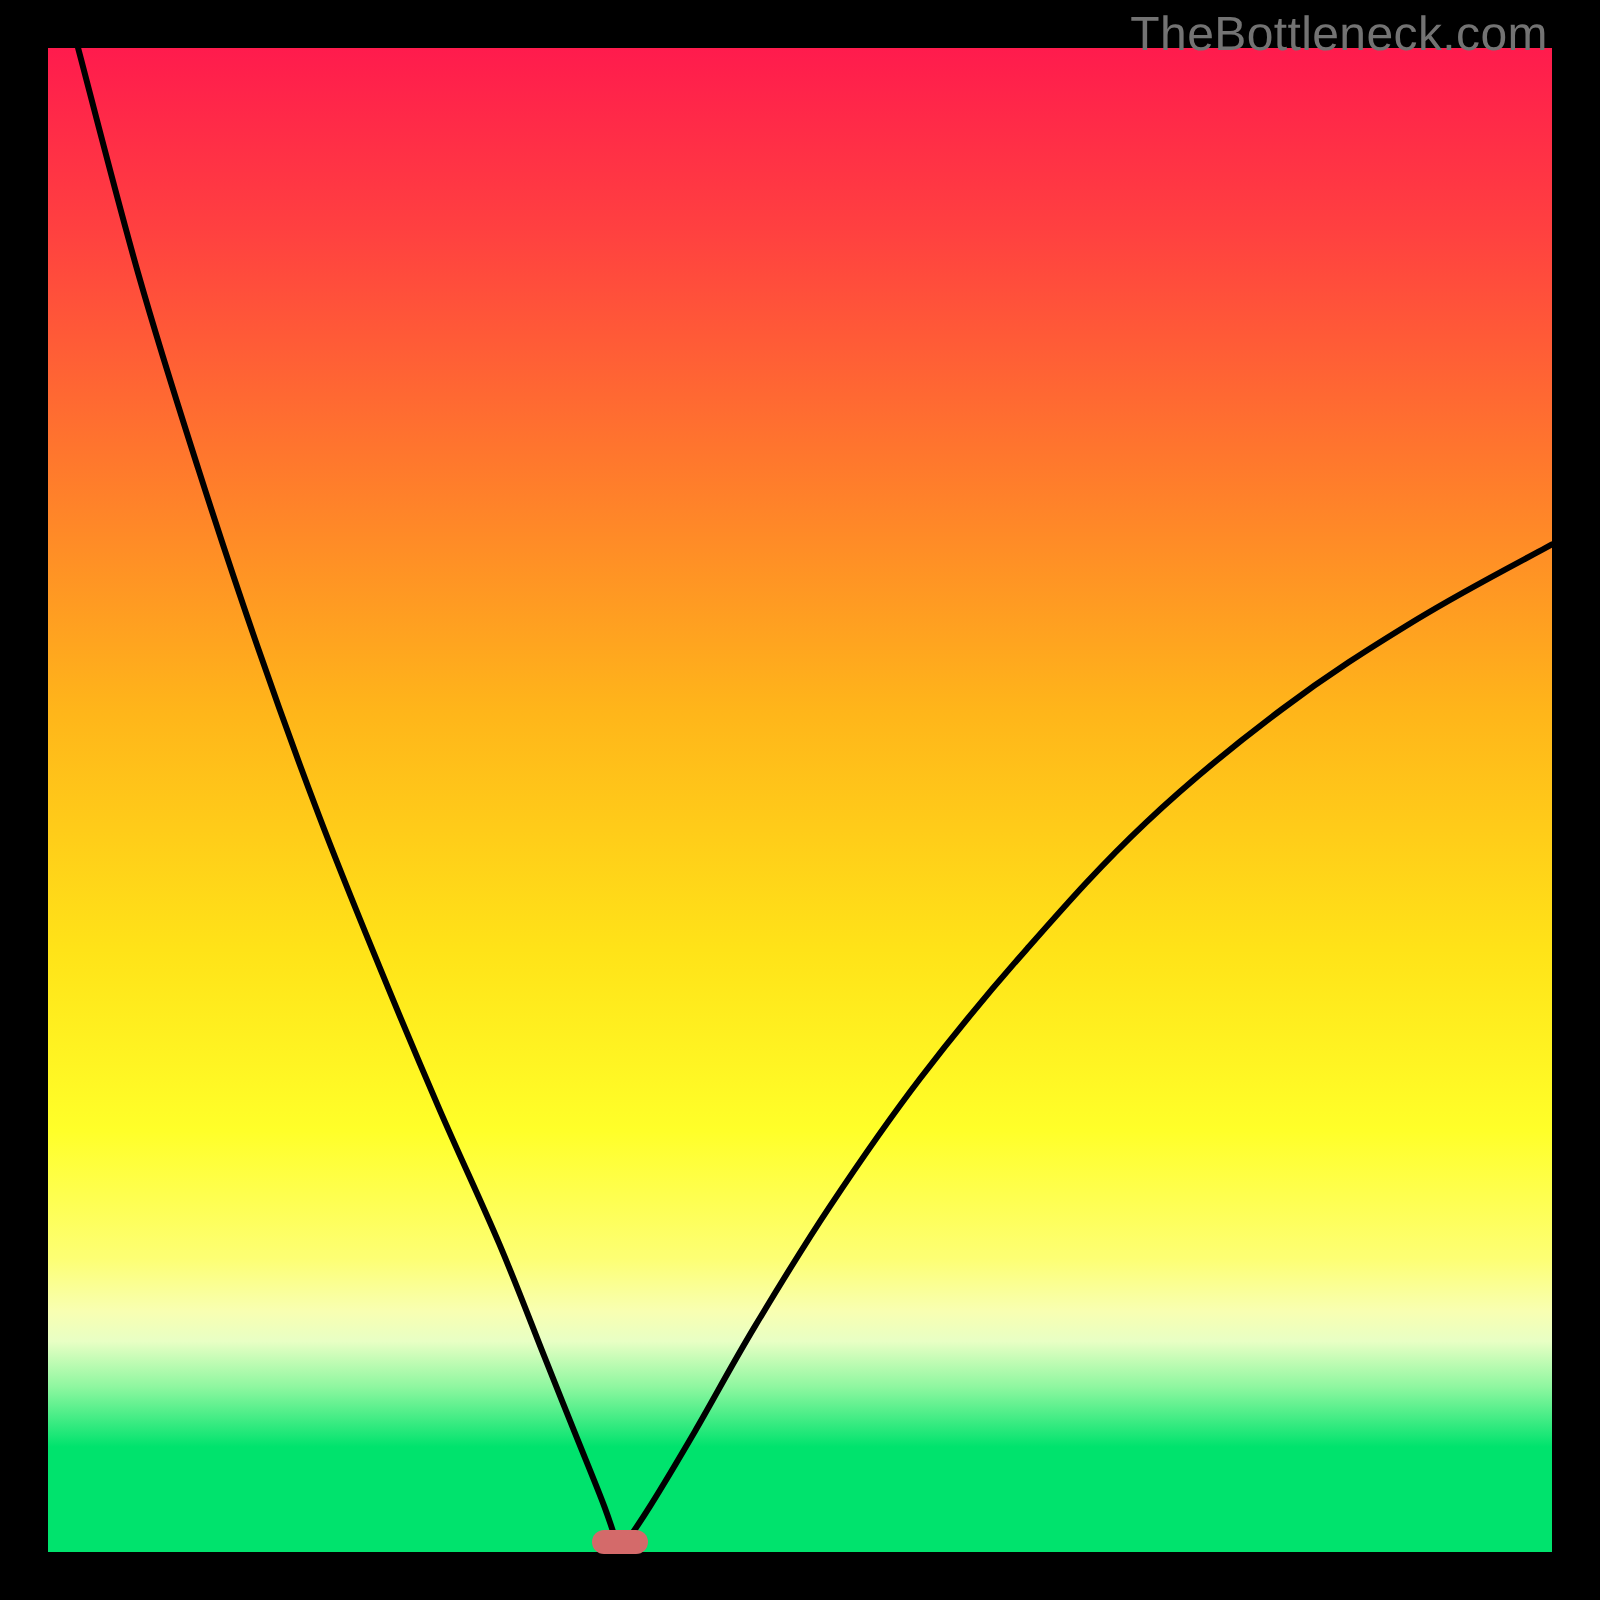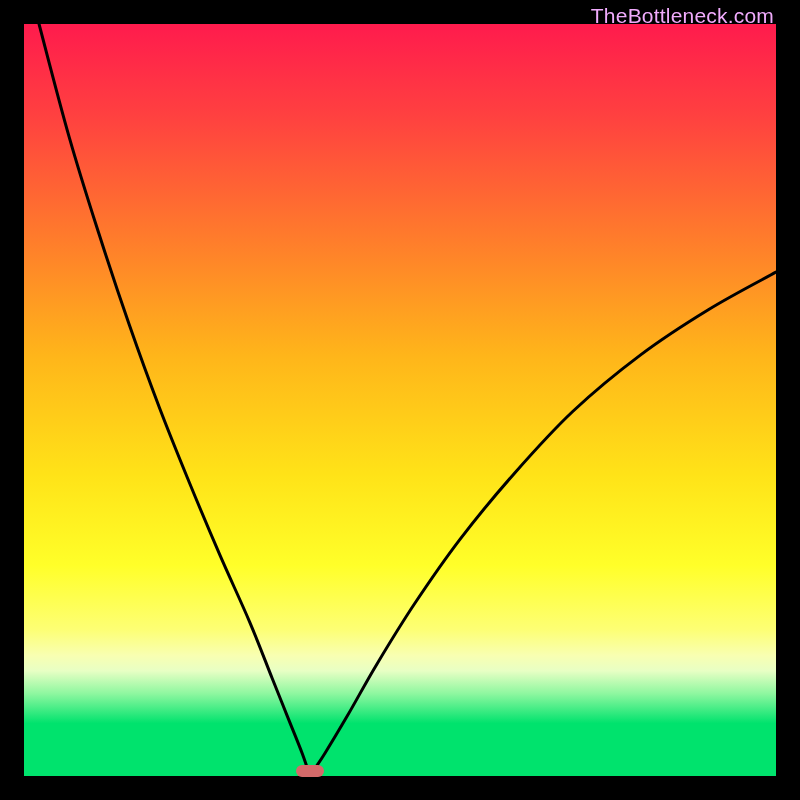--- a/index.html
+++ b/index.html
@@ -29,22 +29,22 @@
       #e8ffc4 86%,
       #8ff7a0 89%,
       #00e36d 93%,
       #00e36d 100%
     );
   }
   .watermark {
     position: absolute;
     top: 4px;
     right: 26px;
-    color: #f0abfc;
-    font-size: 21px;
+    color: #737373;
+    font-size: 24px;
     font-weight: 500;
     letter-spacing: 0.2px;
     z-index: 50;
   }
   svg.curve {
     position: absolute;
     left: 0;
     top: 0;
     width: 752px;
     height: 752px;

